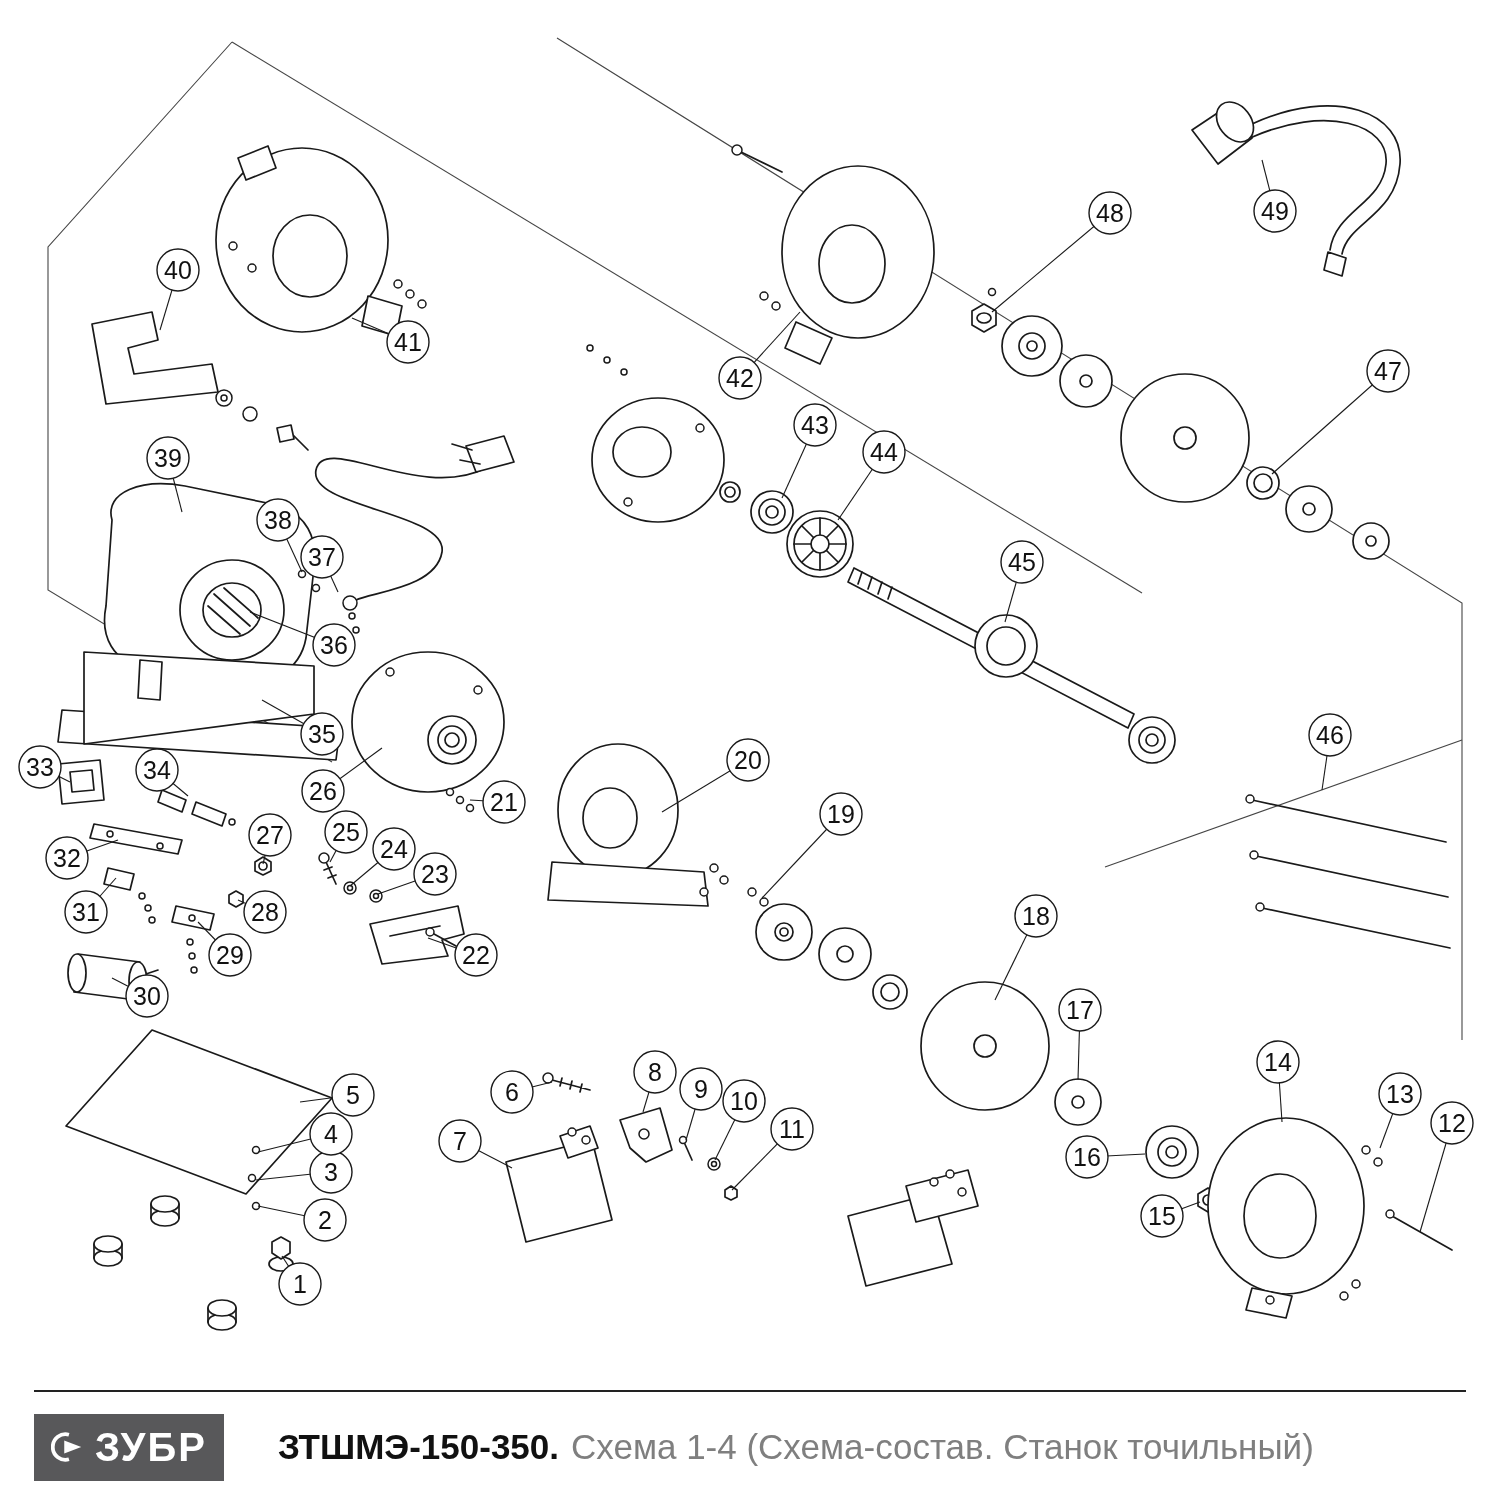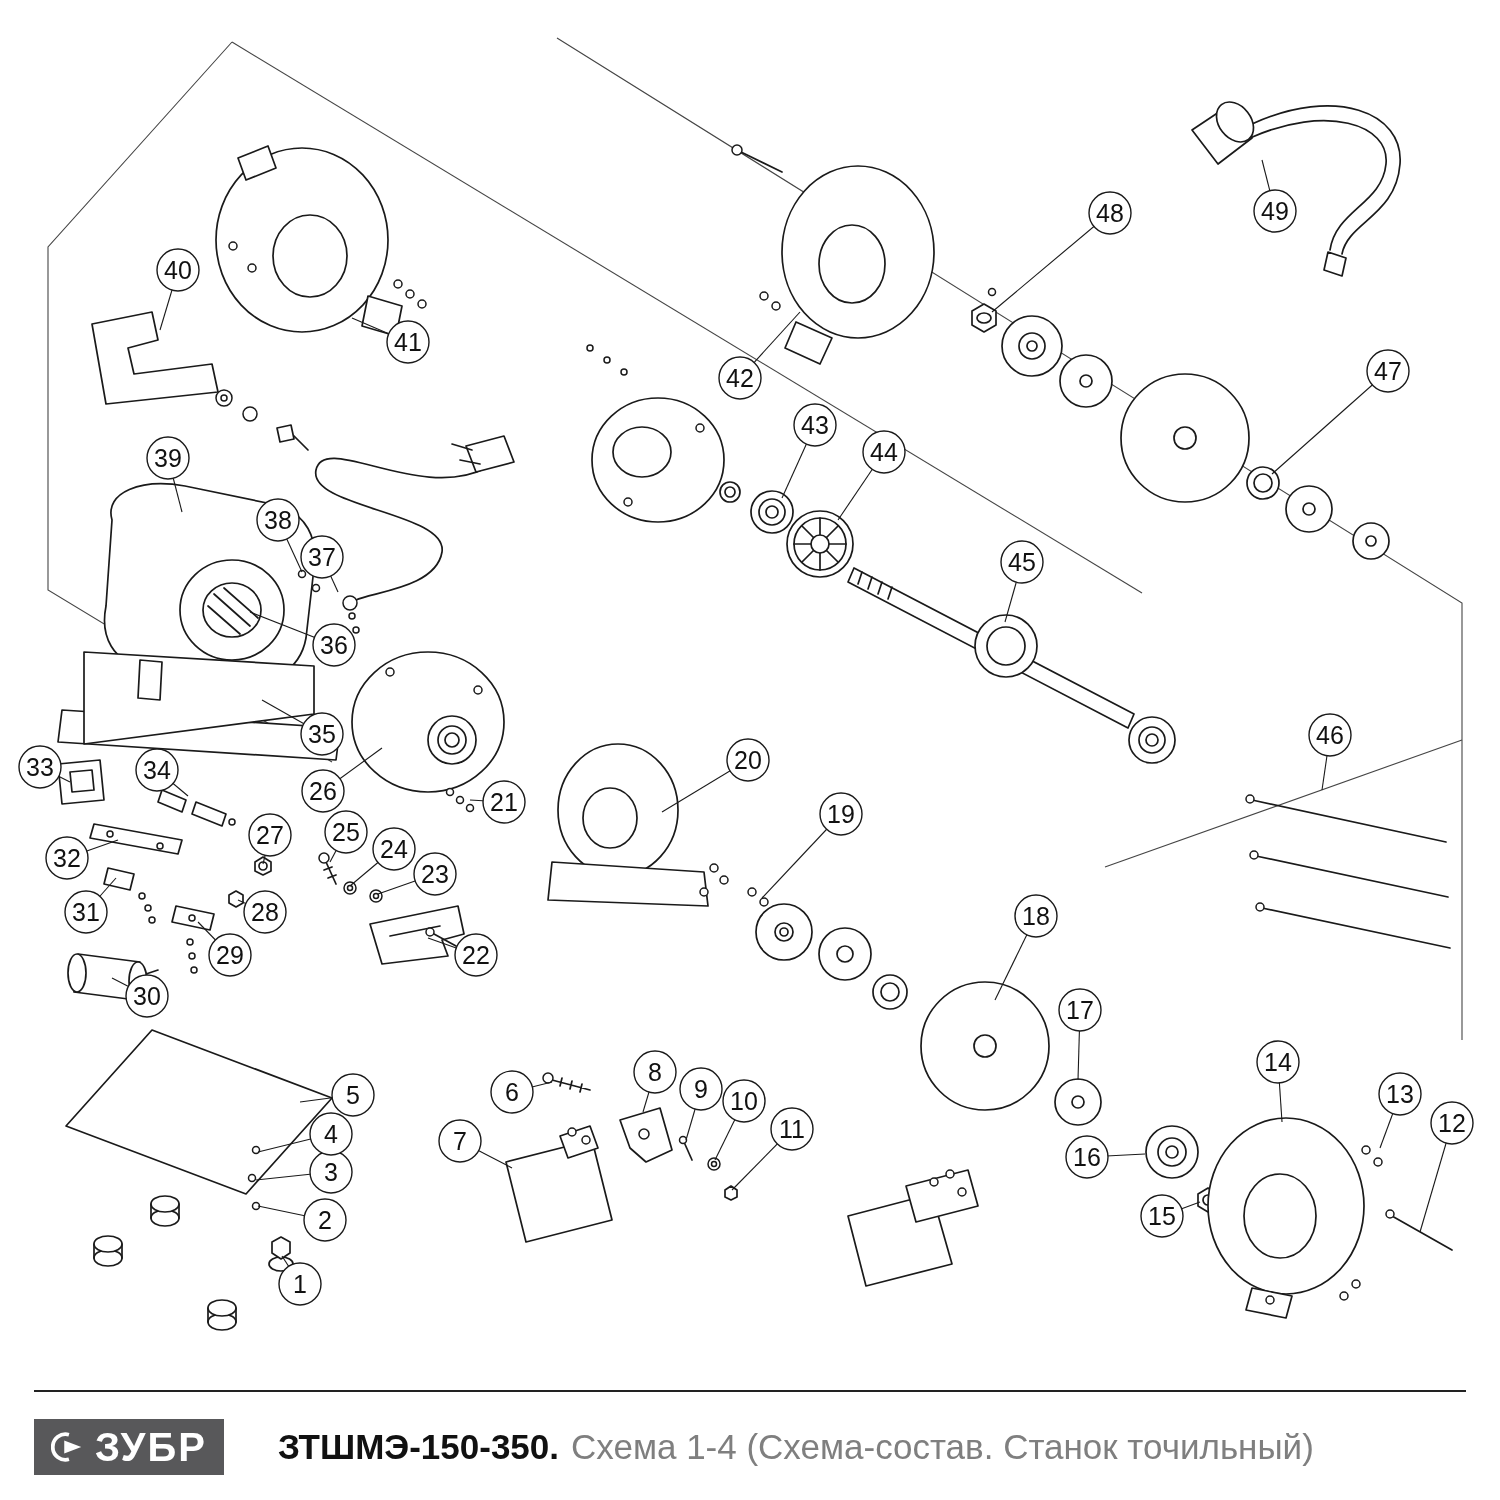--- a/index.html
+++ b/index.html
@@ -16,21 +16,21 @@
   .dot{fill:#ffffff;stroke:#1a1a1a;stroke-width:1.5;}
   .leader{stroke:#1a1a1a;stroke-width:1.1;fill:none;}
   .callout-circle{fill:#ffffff;stroke:#1a1a1a;stroke-width:1.4;}
   .callout-num{font-family:"Liberation Sans",sans-serif;font-size:25px;fill:#111;text-anchor:middle;dominant-baseline:central;}
   .footer{
     box-sizing:border-box;height:110px;margin:0 34px;
     border-top:2px solid #222222;
     display:flex;align-items:center;gap:54px;padding-top:2px;
   }
   .logo{
-    background:#58585a;height:56px;min-width:190px;box-sizing:border-box;
+    background:#58585a;height:67px;min-width:190px;box-sizing:border-box;
     display:flex;align-items:center;justify-content:center;gap:10px;padding:0 14px;
   }
   .logo-text{color:#ffffff;font-size:40px;font-weight:bold;letter-spacing:2px;line-height:1;}
   .caption{font-size:35px;display:flex;gap:12px;align-items:flex-end;white-space:nowrap;}
   .model{font-weight:bold;color:#111111;}
   .scheme{color:#7f7f7f;}
 </style>
 </head>
 <body>
 

